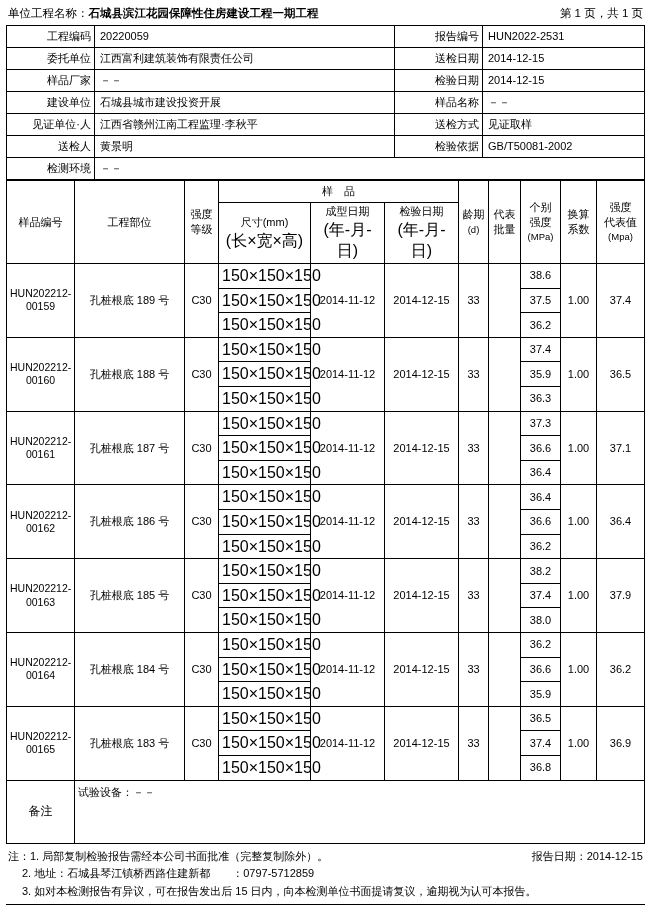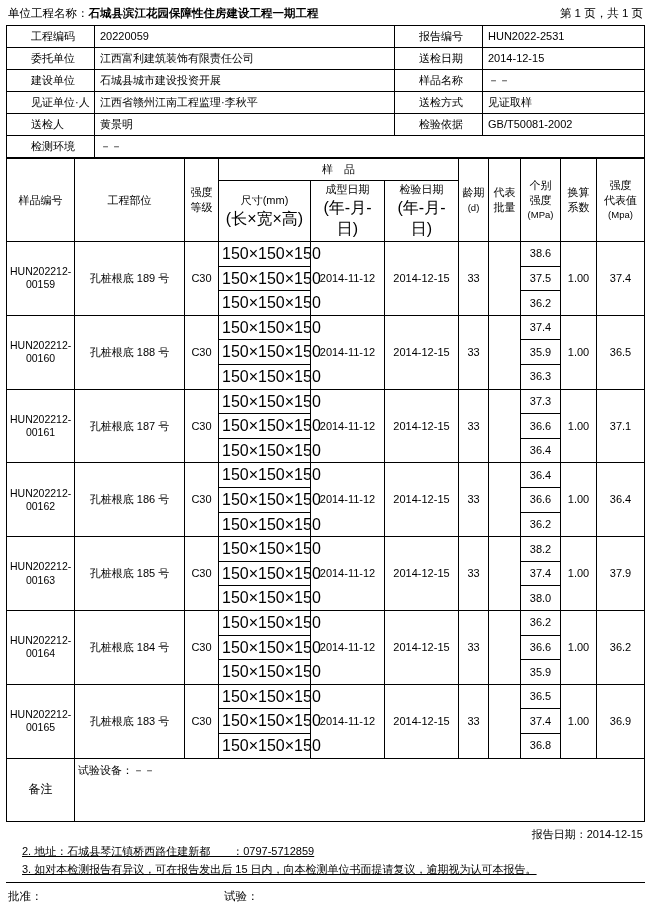--- a/index.html
+++ b/index.html
@@ -19,39 +19,39 @@
   .topline .pages{margin-left:auto;font-size:11.5px;white-space:nowrap;}
 
   
   table{border-collapse:collapse;width:100%;table-layout:fixed;}
   td,th{border:1px solid #000;padding:1px 3px;font-weight:normal;font-size:11px;
         vertical-align:middle;line-height:1.35;}
   .c{text-align:center;}
 
   
   .info td{height:19px;}
-  .info .lbl{text-align:left;letter-spacing:0px;padding-left:24px;}
+  .info .lbl{text-align:right;letter-spacing:0px;padding-left:24px;}
   .info .val{text-align:left;padding-left:5px;}
 
   
   .samples td{height:19px;}
   .samples .hd{text-align:center;}
   .samples .small{font-size:16px;}
   .samples .tiny{font-size:9.5px;}
   .samples .code{font-size:10.5px;line-height:1.25;}
   .remark-label{text-align:center;font-size:12px;}
   .remark-body{text-align:left;vertical-align:top;padding-top:4px;}
 
   
   .notes{padding:4px 2px 2px 2px;font-size:11px;line-height:1.6;}
   .notes .row1{display:flex;}
   .notes .row1 .left{white-space:nowrap;}
   .notes .row1 .right{margin-left:auto;white-space:nowrap;}
   .notes .ln{white-space:nowrap;}
-  .indent{padding-left:14px;text-decoration:underline;}
+  .indent{padding-left:14px;}
 
   
   .sign{margin-top:2px;border-top:1px solid #000;display:flex;padding:6px 2px 4px 2px;}
   .sign div{font-size:11.5px;}
   .sign .s1{width:34%;}
   .sign .s2{width:33%;}
   .sign .s3{width:33%;}
 </style>
 </head>
 <body>
@@ -76,20 +76,26 @@
       <tr>
         <td class="lbl">工程编码</td>
         <td class="val">20220059</td>
         <td class="lbl">报告编号</td>
         <td class="val">HUN2022-2531</td>
       </tr>
       <tr>
         <td class="lbl">委托单位</td>
         <td class="val">江西富利建筑装饰有限责任公司</td>
         <td class="lbl">送检日期</td>
+        <td class="val">2014-12-15</td>
+      </tr>
+      <tr>
+        <td class="lbl">样品厂家</td>
+        <td class="val">－－</td>
+        <td class="lbl">检验日期</td>
         <td class="val">2014-12-15</td>
       </tr>
       <tr>
         <td class="lbl">建设单位</td>
         <td class="val">石城县城市建设投资开展</td>
         <td class="lbl">样品名称</td>
         <td class="val">－－</td>
       </tr>
       <tr>
         <td class="lbl">见证单位·人</td>
@@ -329,20 +335,21 @@
 
       <tr>
         <td class="remark-label" style="height:60px">备注</td>
         <td class="remark-body" colspan="10">试验设备：－－</td>
       </tr>
     </tbody>
   </table>
 
   <div class="notes">
     <div class="row1">
+      <div class="left">注：1. 局部复制检验报告需经本公司书面批准（完整复制除外）。</div>
       <div class="right">报告日期：2014-12-15</div>
     </div>
     <div class="ln indent">2. 地址：石城县琴江镇桥西路住建新都　　：0797-5712859</div>
     <div class="ln indent">3. 如对本检测报告有异议，可在报告发出后 15 日内，向本检测单位书面提请复议，逾期视为认可本报告。</div>
   </div>
 
   <div class="sign">
     <div class="s1">批准：</div>
     <div class="s3">试验：</div>
   </div>

